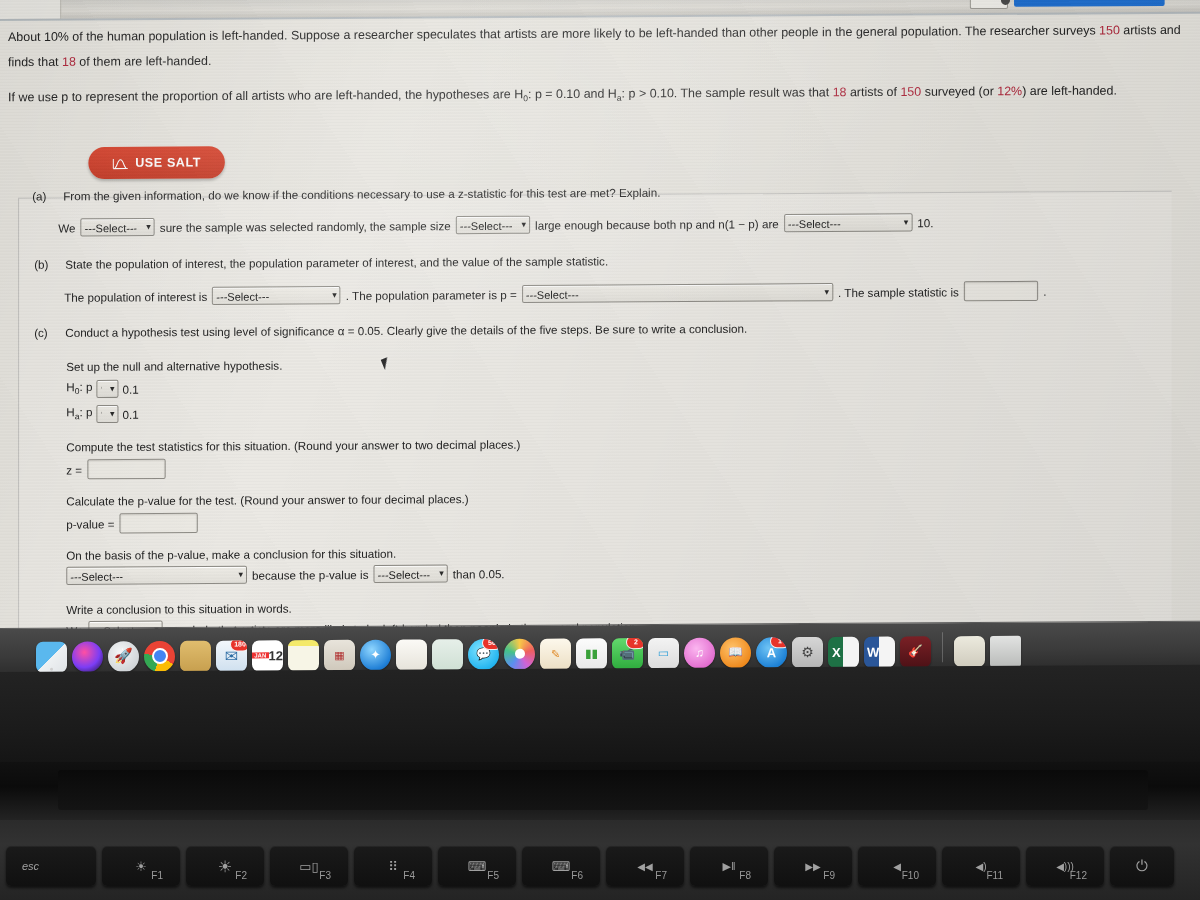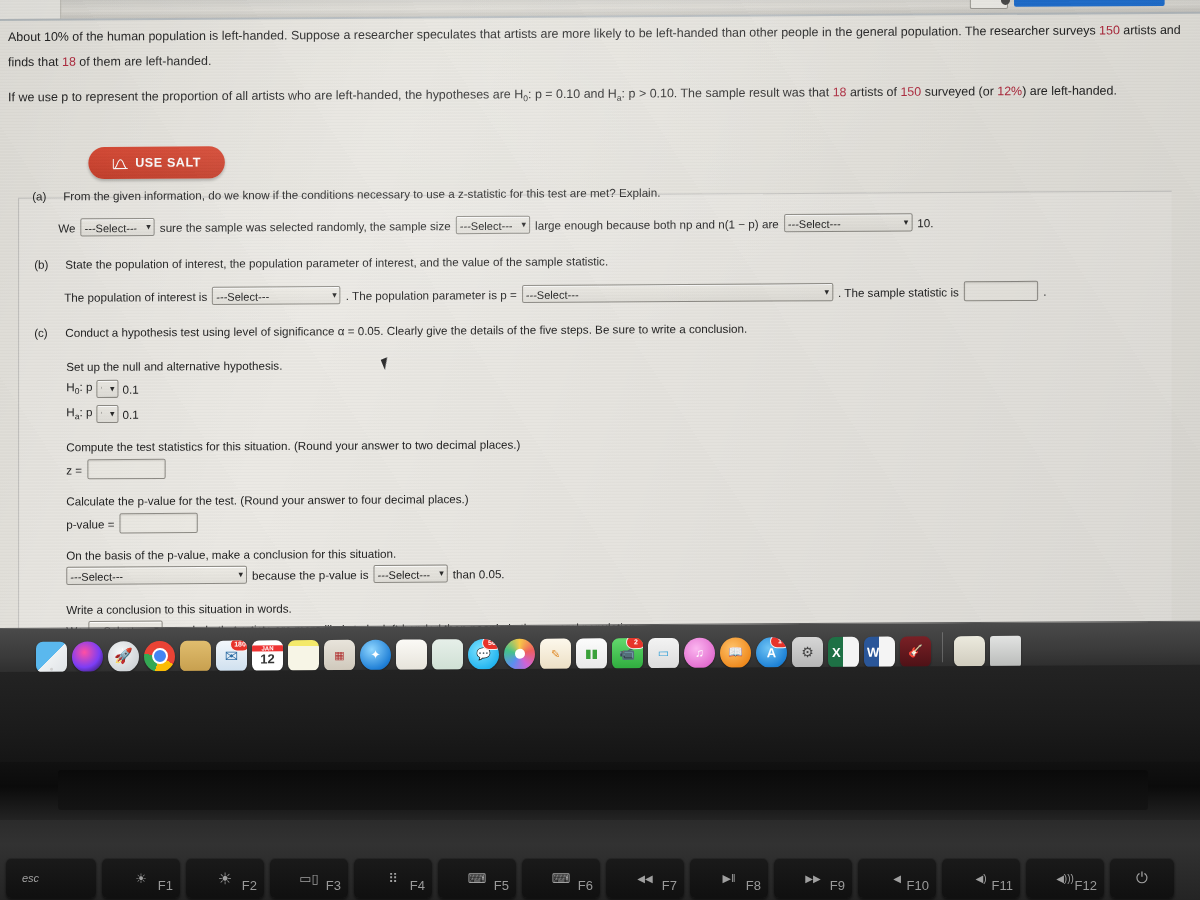--- a/index.html
+++ b/index.html
@@ -106,26 +106,26 @@
 
   
   .hinge{position:absolute;left:0;top:762px;width:1200px;height:62px;
     background:linear-gradient(180deg,#111 0%,#0b0b0b 40%,#262626 100%);}
   .hinge-strip{position:absolute;left:58px;top:770px;width:1090px;height:40px;
     background:linear-gradient(180deg,#0a0a0a,#141414);border-radius:3px;}
   .base{position:absolute;left:0;top:820px;width:1200px;height:80px;
     background:linear-gradient(180deg,#2b2b2b,#323232 30%,#242424);}
 
   .fnrow{position:absolute;left:0;top:846px;width:1200px;height:52px;
-    display:flex;align-items:flex-end;padding:0 6px;box-sizing:border-box;gap:6px;}
+    display:flex;align-items:flex-start;padding:0 6px;box-sizing:border-box;gap:6px;}
   .key{height:40px;border-radius:5px;background:linear-gradient(180deg,#1a1a1a,#101010);
     box-shadow:0 1px 1px rgba(255,255,255,.06) inset, 0 2px 3px rgba(0,0,0,.6);
     position:relative;display:flex;align-items:center;justify-content:center;flex:0 0 auto;}
   .key .glyph{color:#b9b9b9;font-size:13px;opacity:.85;}
-  .key .fl{position:absolute;right:7px;bottom:5px;color:#9a9a9a;font-size:13px;}
+  .key .fl{position:absolute;right:17px;bottom:5px;color:#9a9a9a;font-size:10px;}
   .key.esc{width:74px;justify-content:flex-start;padding-left:16px;}
   .key.esc .glyph{font-size:11px;font-style:italic;}
   .key.fk{width:78px;}
   .key.pw{width:64px;}
 </style>
 </head>
 <body>
 
 <div class="photo">
 
@@ -313,21 +313,21 @@
       <div class="di" style="background:linear-gradient(135deg,#5ab8ee 0%,#5ab8ee 50%,#eef1f3 50%,#dfe3e6 100%);">
           <span class="dot"></span>
         </div>
       <div class="di" style="border-radius:50%;background:radial-gradient(circle at 40% 35%,#ff4fa3,#7b3df5 55%,#1b1030 100%);"></div>
       <div class="di" style="border-radius:50%;background:radial-gradient(circle at 40% 35%,#f4f6f7,#c3c8cc);color:#555;font-size:15px;">🚀</div>
       <div class="di" style="border-radius:50%;background:conic-gradient(#ea4335 0 33%, #fbbc05 33% 55%, #34a853 55% 78%, #ea4335 78% 100%);">
           <span style="width:12px;height:12px;border-radius:50%;background:#4285f4;border:2px solid #fff;"></span>
         </div>
       <div class="di" style="background:linear-gradient(180deg,#e0bd6e,#c79f4e);"></div>
       <div class="di" style="background:linear-gradient(180deg,#f3f7fb,#cfe0ef);color:#2e6da4;font-size:16px;">✉<span class="badge">180</span></div>
-      <div class="di" style="background:#fff;color:#333;font-size:13px;flex-direction:column;">
+      <div class="di" style="background:#fff;color:#333;font-size:13px;flex-direction:row;">
           <span style="background:#e33; color:#fff; width:100%; font-size:6px; text-align:center;">JAN</span>
           <span>12</span>
         </div>
       <div class="di" style="background:linear-gradient(180deg,#f4e96a 0 18%,#f7f5e6 18%);"></div>
       <div class="di" style="background:linear-gradient(180deg,#e8e4db,#cfc8bb);color:#b03030;font-size:11px;">▦</div>
       <div class="di" style="border-radius:50%;background:radial-gradient(circle at 38% 32%,#8fd6ff,#1f7fd6 70%,#0d5aa5);color:#fff;font-size:12px;">✦</div>
       <div class="di" style="background:linear-gradient(180deg,#fbfaf6,#e6e3da);"></div>
       <div class="di" style="background:linear-gradient(180deg,#e6efe9,#cfe0d4);"></div>
       <div class="di" style="border-radius:50%;background:radial-gradient(circle at 40% 35%,#7fe3ff,#25b6f0 70%,#1495cc);color:#fff;font-size:12px;">💬<span class="badge">56</span></div>
       <div class="di" style="border-radius:50%;background:conic-gradient(#f7c948,#ef5f5f,#cf63d6,#5b8ef0,#45c28a,#f7c948);">

